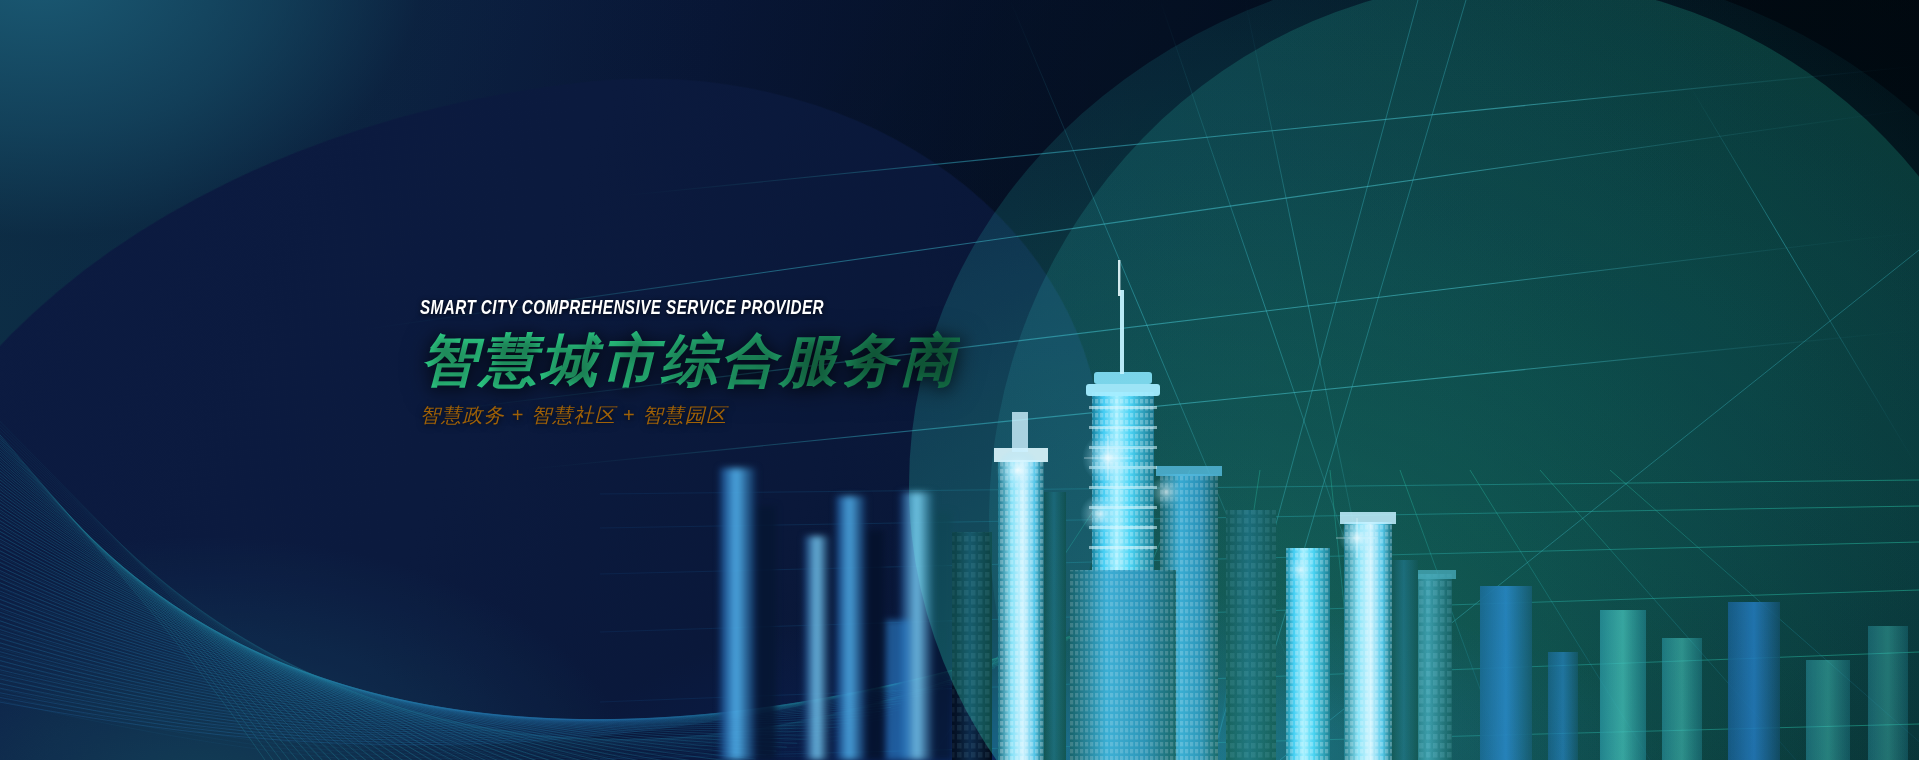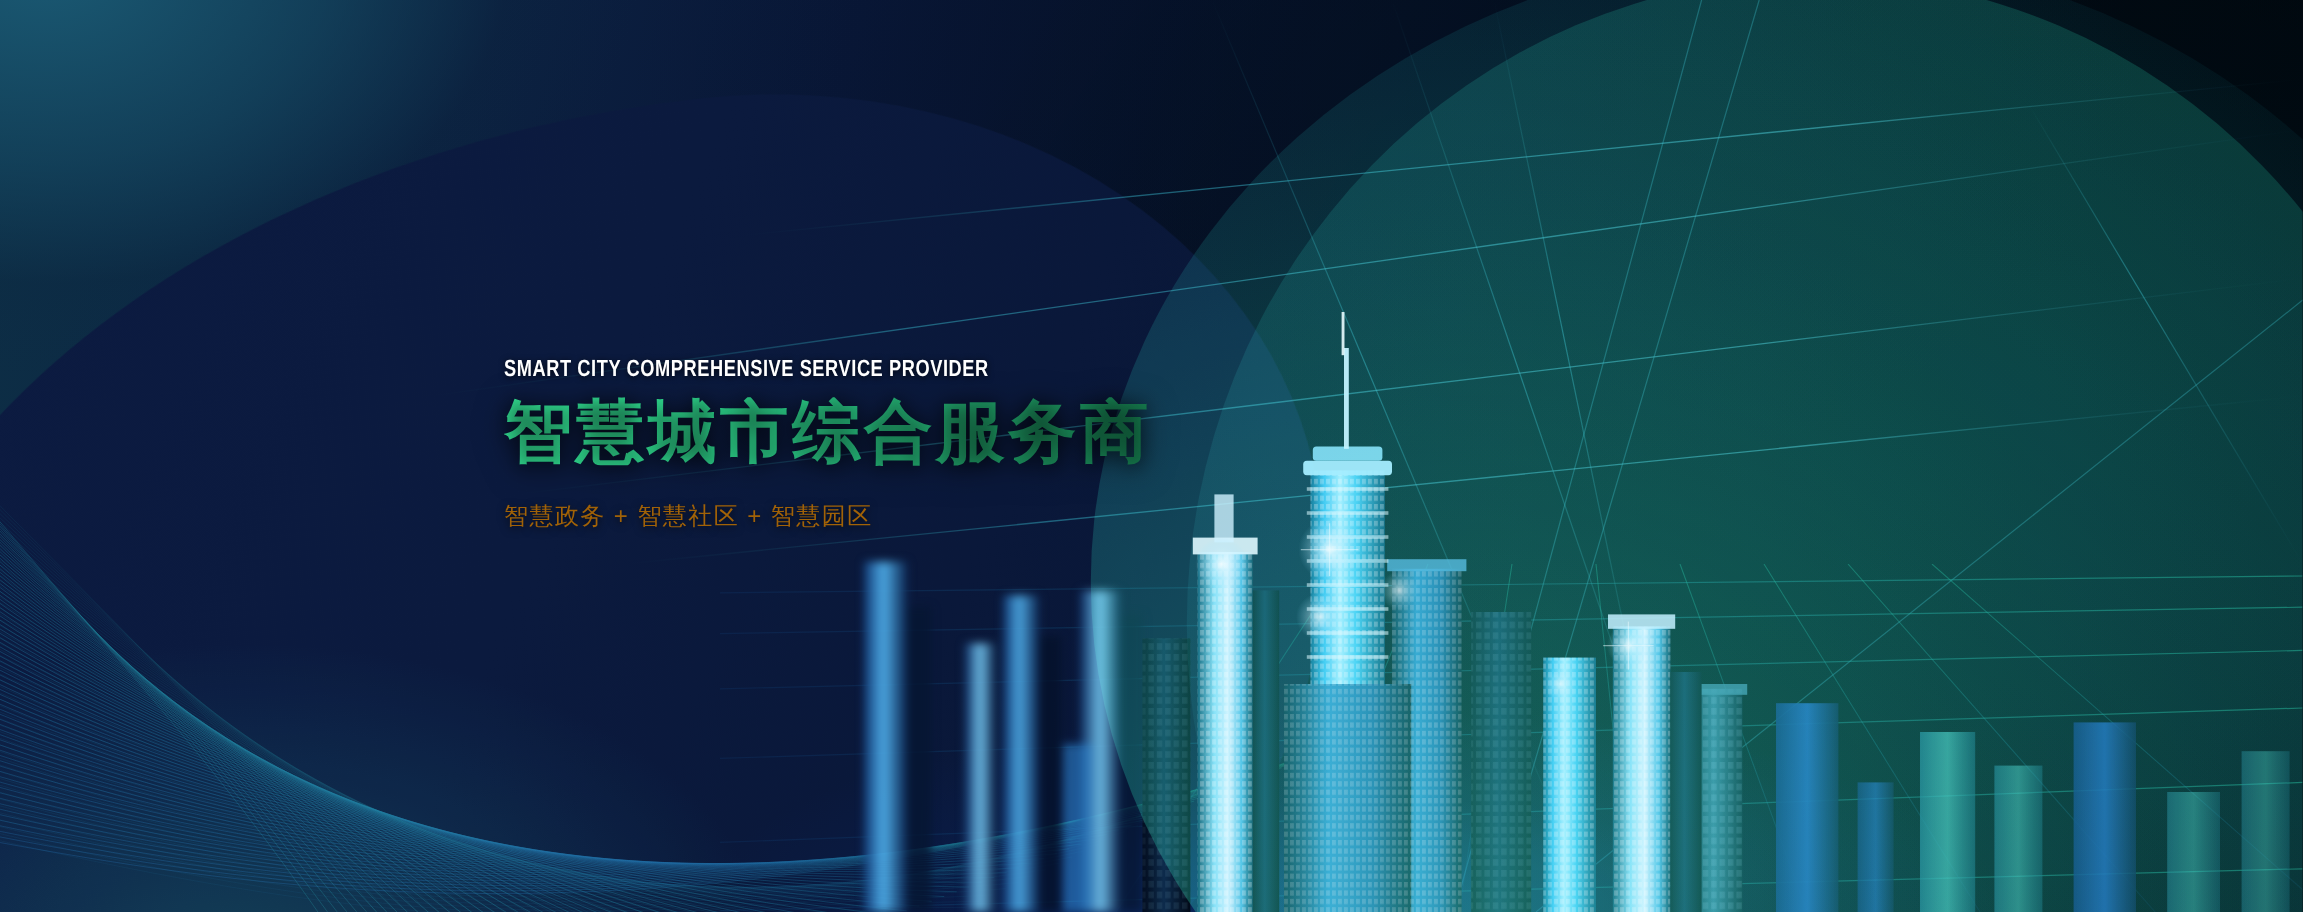--- a/index.html
+++ b/index.html
@@ -5,20 +5,21 @@
 <style>
   html,body{margin:0;padding:0;background:#000;}
   body{font-family:"Liberation Sans","DejaVu Sans",sans-serif;}
 
   #banner{
     position:relative;
     width:1919px;
     height:760px;
     overflow:hidden;
     background:#030913;
+    font-style:italic;
   }
 
   
   .layer{position:absolute;inset:0;}
 
   #sky{
     background:
       radial-gradient(ellipse 900px 520px at 60% 8%, rgba(4,18,38,0.55) 0%, rgba(2,7,16,0) 70%),
       radial-gradient(ellipse 1300px 900px at 88% 42%, rgba(0,14,22,0.9) 0%, rgba(0,4,8,0) 72%),
       linear-gradient(105deg,#0d2f46 0%, #0c2a44 10%, #0b1f3f 22%, #091738 34%, #061028 50%, #030a18 66%, #01060e 82%, #000408 100%);
@@ -96,21 +97,21 @@
     line-height:1;
     margin:0 0 13px 0;
     text-shadow:0 1px 6px rgba(0,0,0,0.8);
   }
   #headline{
     font-weight:bold;
     font-size:57px;
     letter-spacing:3px;
     line-height:1.05;
     white-space:nowrap;
-    margin:0 0 29px 0;
+    margin:0 0 13px 0;
     background:linear-gradient(95deg,#33e294 0%, #2ed78d 26%, #27bd7d 52%, #1e9a64 74%, #157a4d 100%);
     -webkit-background-clip:text;
     background-clip:text;
     color:transparent;
     -webkit-text-fill-color:transparent;
     filter:drop-shadow(0 3px 12px rgba(0,0,0,0.5));
   }
   #subline{
     color:#a16207;
     font-size:20px;

